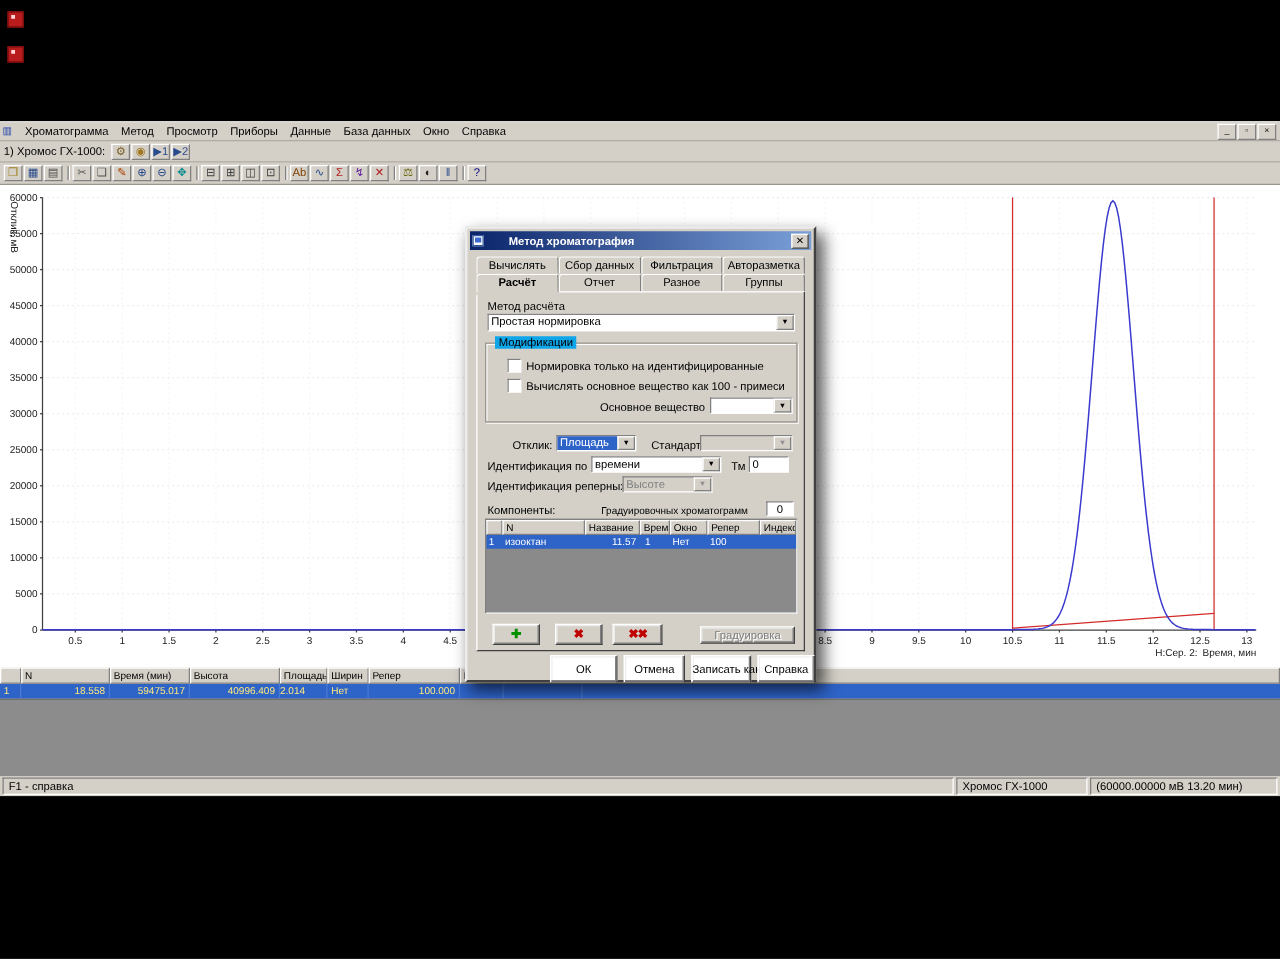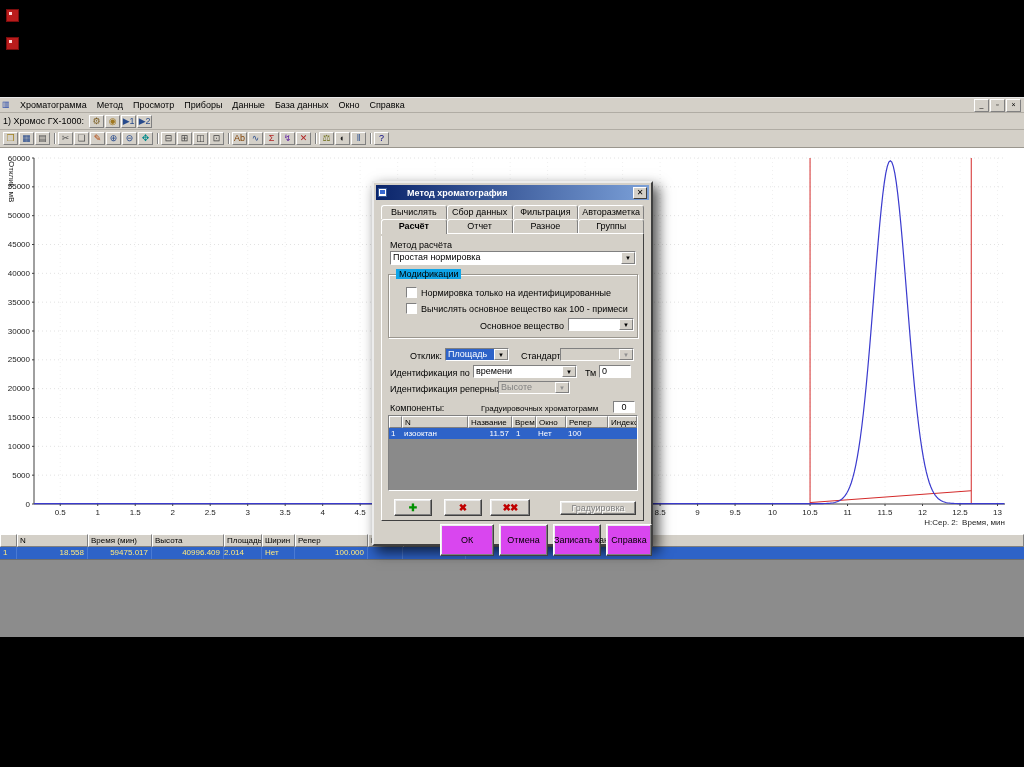--- a/index.html
+++ b/index.html
@@ -152,22 +152,22 @@
   .k3{width:24px;padding-left:4px;}
   .k4{width:30px;padding-left:2px;}
   .k5{width:42px;padding-left:2px;}
   .dbtn{position:absolute;background:#d4d0c8;border:1px solid;border-color:#fff #404040 #404040 #fff;
         box-shadow:inset -1px -1px 0 #808080,inset 1px 1px 0 #ececec;padding:0;font-size:10px;line-height:14px;text-align:center;}
   .b-add{left:12px;top:265px;width:38px;height:17px;color:#009000;font-weight:bold;}
   .b-del{left:62px;top:265px;width:38px;height:17px;color:#c00000;font-weight:bold;}
   .b-delall{left:108px;top:265px;width:40px;height:17px;color:#c00000;font-weight:bold;letter-spacing:-1px;}
   .b-calib{left:178px;top:267px;width:76px;height:14px;font-size:9px;line-height:12px;color:#808080;text-shadow:1px 1px 0 #fff;}
   .footer{position:absolute;left:66px;top:341px;display:flex;gap:5px;}
-  .footer button{background:#d946ef;border:1px solid;border-color:#fff #404040 #404040 #fff;
-        box-shadow:inset -1px -1px 0 #808080,inset 1px 1px 0 #ececec;font-size:9px;height:32px;padding:0;white-space:nowrap;}
+  .footer button{background:#ffffff;border:1px solid;border-color:#fff #404040 #404040 #fff;
+        box-shadow:inset -1px -1px 0 #808080,inset 1px 1px 0 #ececec;font-size:9px;height:22px;padding:0;white-space:nowrap;}
   .footer button:nth-of-type(1){width:54px;}
   .footer button:nth-of-type(2){width:49px;}
   .footer button:nth-of-type(3){width:48px;}
   .footer button:nth-of-type(4){width:46px;}
 </style>
 </head>
 <body>
 
 <div class="topbar">
   <div class="top-icon one">
@@ -468,20 +468,25 @@
           <span class="c5">Нет</span>
           <span class="c6">100.000</span>
           <span class="c7"></span>
           <span class="c8"></span>
         </div>
       </div>
   </div>
 
   <div class="grayfill"></div>
 
+  <div class="statusbar">
+    <span class="sb-panel sb-left">F1 - справка</span>
+    <span class="sb-panel sb-dev">Хромос ГХ-1000</span>
+    <span class="sb-panel sb-range">(60000.00000 мВ 13.20 мин)</span>
+  </div>
 </div>
 
 <div class="dialog">
   <div class="dlg-title">
     <span class="dlg-icon"></span>
     <span class="dlg-title-text">Метод хроматография</span>
     <button class="dlg-close">✕</button>
   </div>
 
   <div class="tabs-r1">

